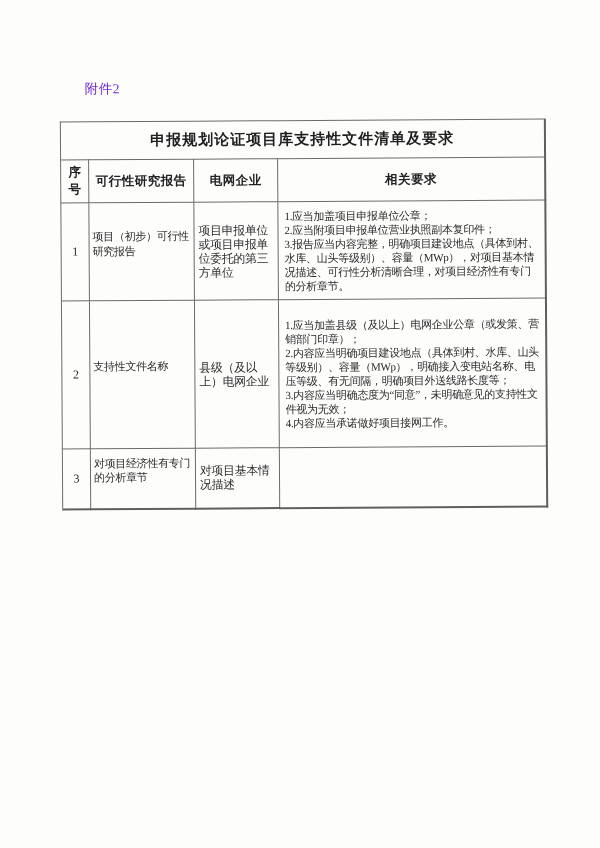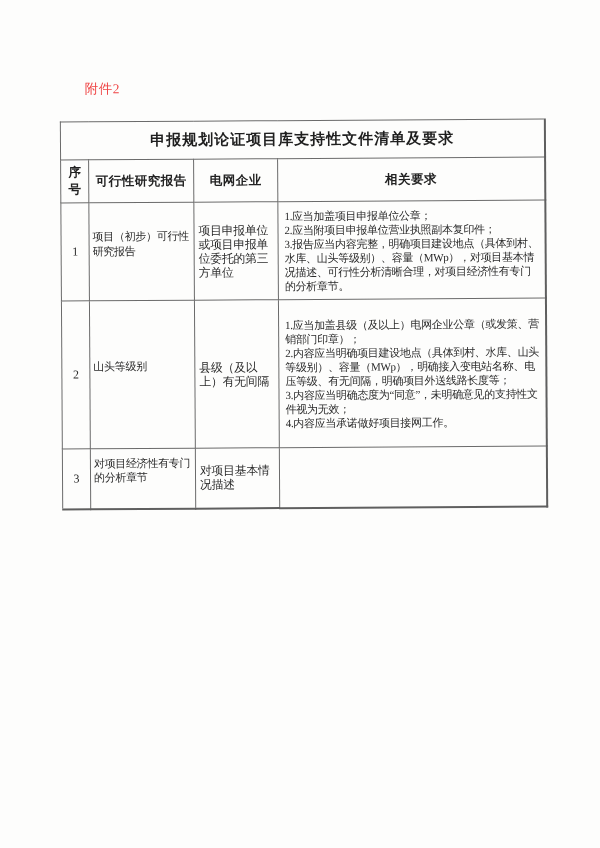--- a/index.html
+++ b/index.html
@@ -24,21 +24,21 @@
     width: 600px;
     transform: rotate(-0.35deg);
     transform-origin: 300px 310px;
   }
   .attachment-label {
     position: absolute;
     left: 66px;
     top: 79px;
     font-size: 13.5px;
     letter-spacing: 0.5px;
-    color: #ef4444;
+    color: #6d28d9;
     padding-left: 20px;
   }
   table.doc-table {
     position: absolute;
     left: 61px;
     top: 120px;
     width: 484px;
     border-collapse: collapse;
     table-layout: fixed;
     border: 1.7px solid #5f5f5f;
@@ -134,22 +134,22 @@
         <td class="c-issuer">项目申报单位或项目申报单位委托的第三方单位</td>
         <td class="c-req">
           <div>1.应当加盖项目申报单位公章；</div>
           <div>2.应当附项目申报单位营业执照副本复印件；</div>
           <div>3.报告应当内容完整，明确项目建设地点（具体到村、水库、山头等级别）、容量（MWp），对项目基本情况描述、可行性分析清晰合理，对项目经济性有专门的分析章节。</div>
         </td>
       </tr>
 
       <tr class="r2">
         <td class="c-idx">2</td>
-        <td class="c-name">山头等级别</td>
-        <td class="c-issuer">县级（及以上）有无间隔</td>
+        <td class="c-name">支持性文件名称</td>
+        <td class="c-issuer">县级（及以上）电网企业</td>
         <td class="c-req">
           <div>1.应当加盖县级（及以上）电网企业公章（或发策、营销部门印章）；</div>
           <div>2.内容应当明确项目建设地点（具体到村、水库、山头等级别）、容量（MWp），明确接入变电站名称、电压等级、有无间隔，明确项目外送线路长度等；</div>
           <div>3.内容应当明确态度为“同意”，未明确意见的支持性文件视为无效；</div>
           <div>4.内容应当承诺做好项目接网工作。</div>
         </td>
       </tr>
 
       <tr class="r3">
         <td class="c-idx">3</td>

